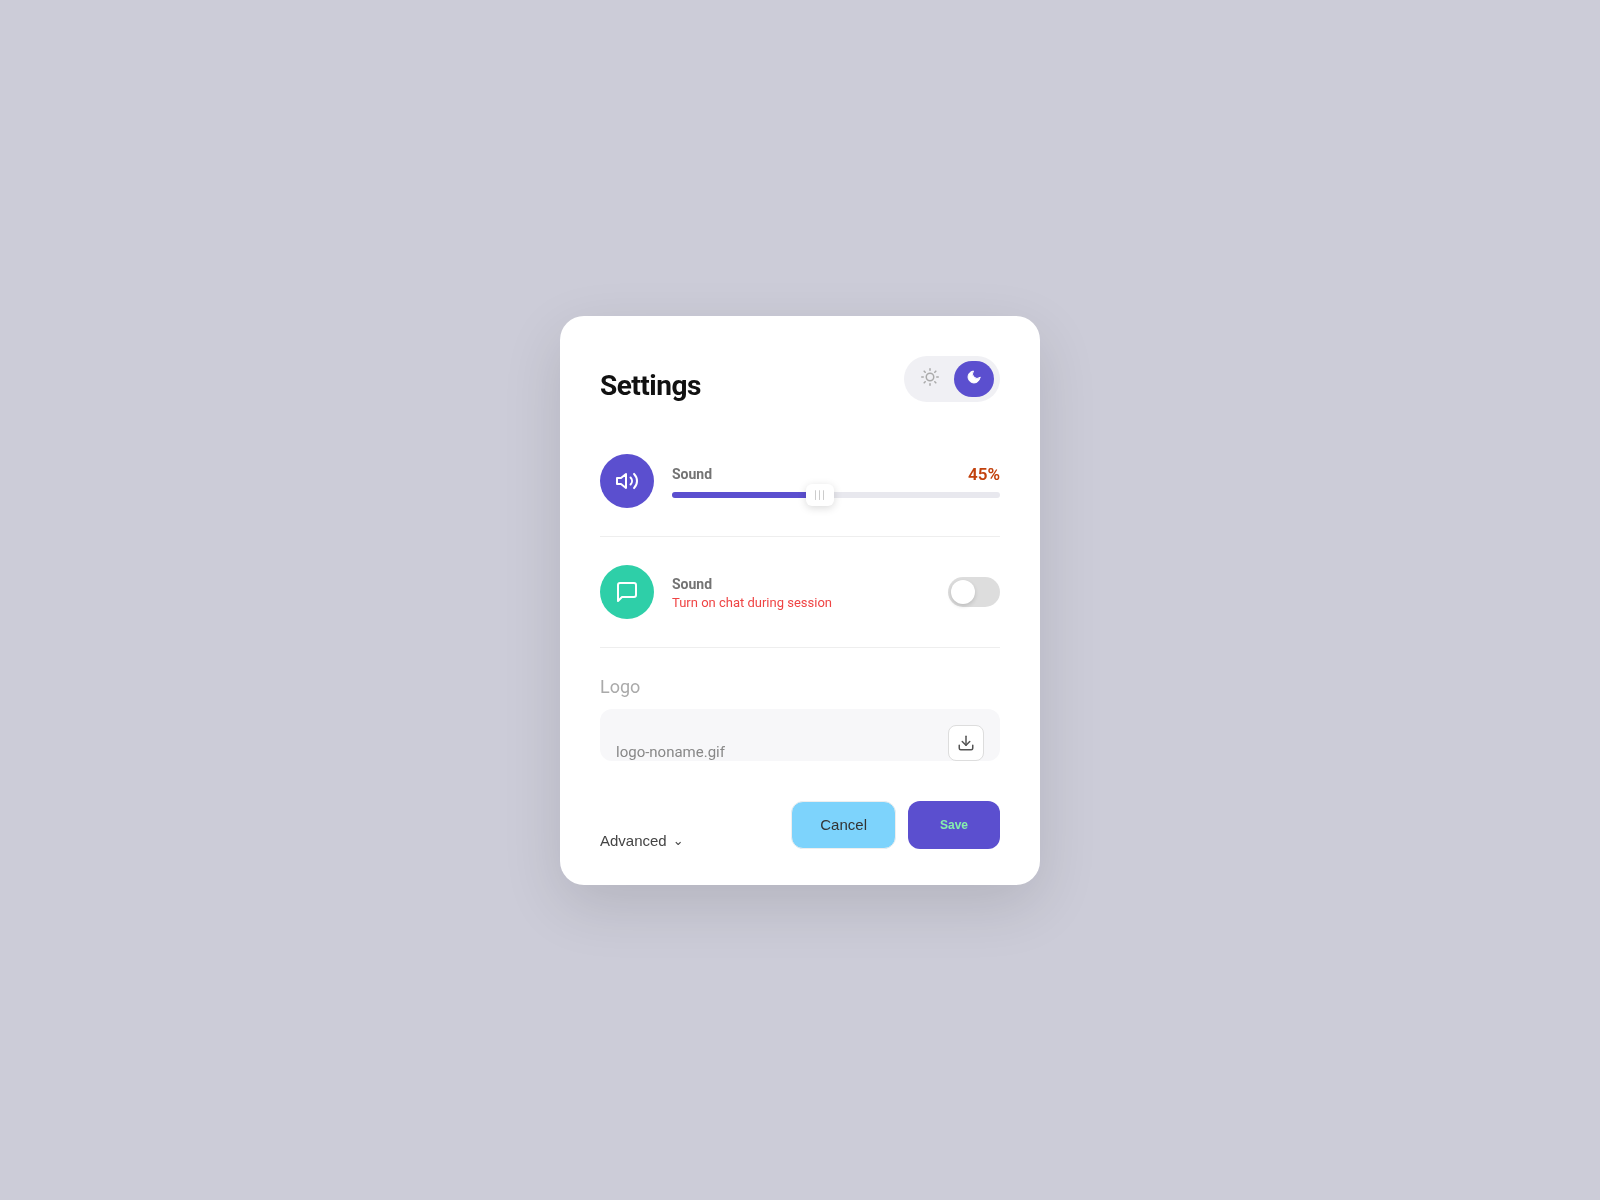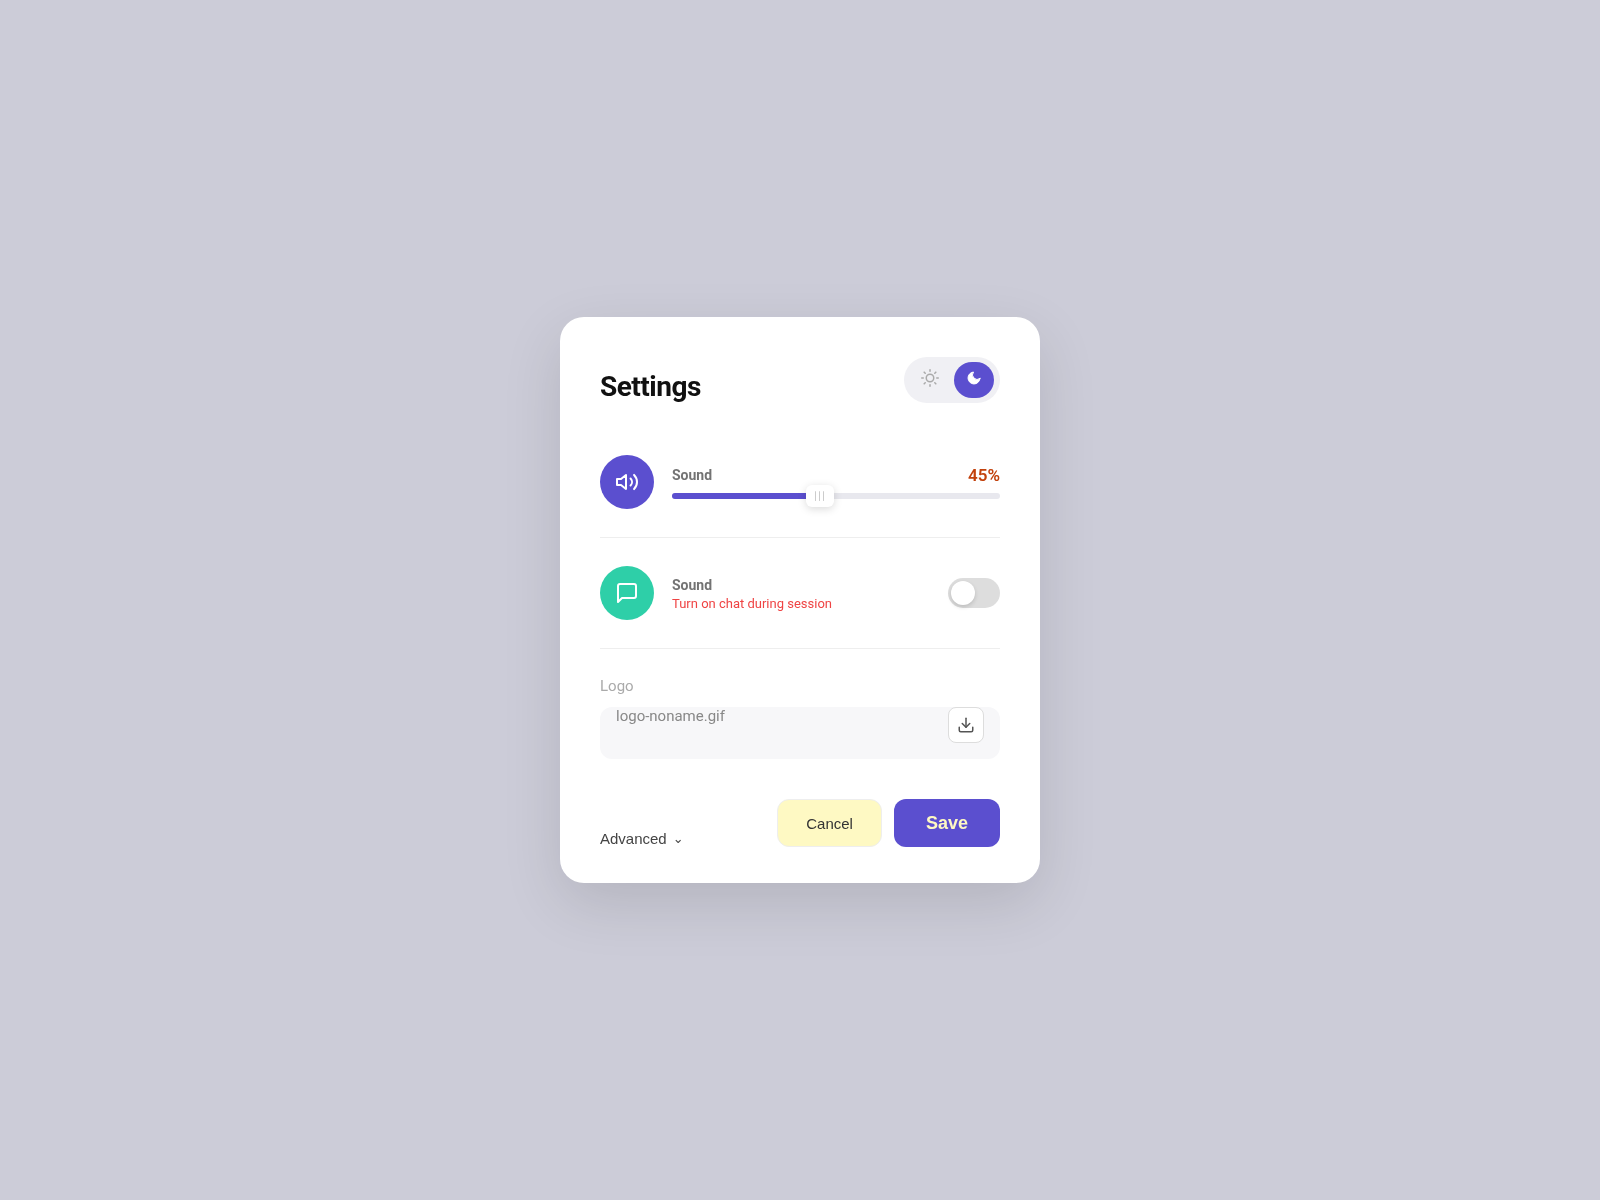--- a/index.html
+++ b/index.html
@@ -222,28 +222,28 @@
       box-shadow: 0 2px 4px rgba(0,0,0,0.15);
       transition: left 0.2s;
     }
 
     
     .logo-section {
       padding: 20px 0 12px 0;
     }
 
     .logo-label {
-      font-size: 15px;
+      font-size: 18px;
       color: #aaaaaa;
       margin-bottom: 12px;
     }
 
     .logo-input-row {
       display: flex;
-      align-items: flex-start;
+      align-items: flex-end;
       background: #f7f7f9;
       border-radius: 12px;
       padding: 0 16px;
       height: 52px;
       gap: 12px;
     }
 
     .logo-filename {
       flex: 1;
       font-size: 15px;
@@ -301,36 +301,36 @@
     .footer-actions {
       display: flex;
       gap: 12px;
     }
 
     .cancel-btn {
       height: 48px;
       padding: 0 28px;
       border-radius: 12px;
       border: 1.5px solid #eeeeee;
-      background: #fef9c3;
+      background: #7dd3fc;
       font-size: 15px;
       font-weight: 500;
       color: #333333;
       cursor: pointer;
     }
 
     .save-btn {
       height: 48px;
       padding: 0 32px;
       border-radius: 12px;
       border: none;
       background: #5b4fcf;
-      font-size: 18px;
+      font-size: 12px;
       font-weight: 600;
-      color: #fef9c3;
+      color: #86efac;
       cursor: pointer;
     }
   </style>
 </head>
 <body>
 
 <div class="modal">
 
   <div class="modal-header">
     <h1 class="modal-title">Settings</h1>

